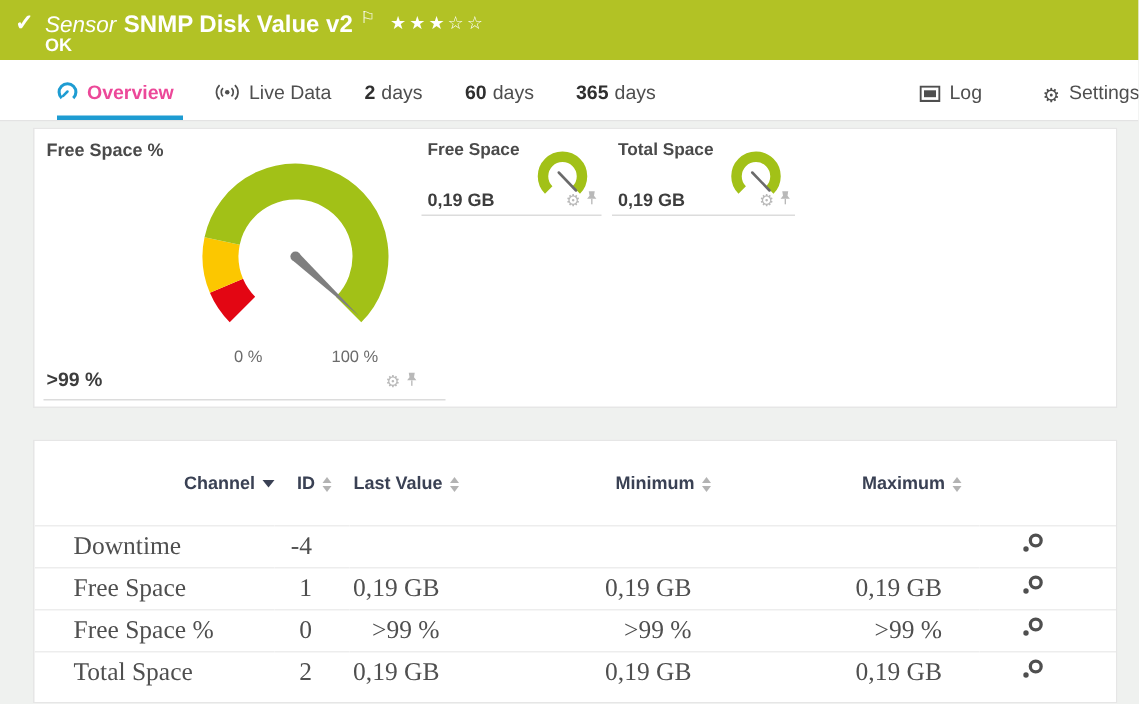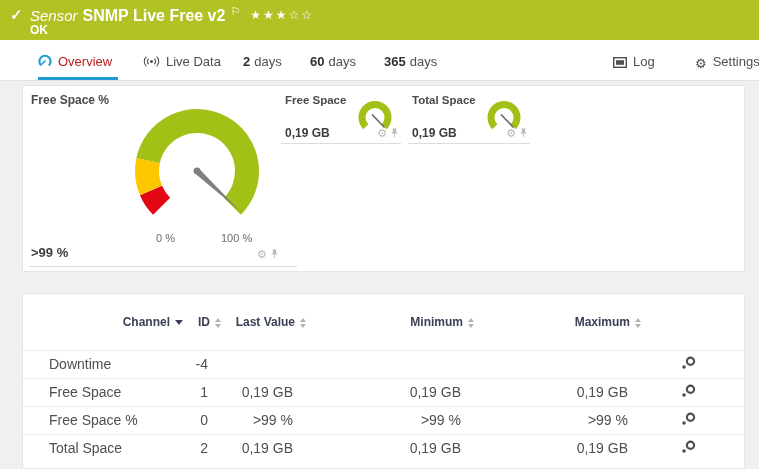--- a/index.html
+++ b/index.html
@@ -26,21 +26,21 @@
   .sh-status { position:absolute; left:30px; top:23px; font-size:12px; font-weight:bold; }
 
   
   .tabbar {
     position:absolute; left:0; top:40px; width:759px; height:41px;
     background:#fff; border-bottom:1px solid #e3e3e3;
   }
   .tab { position:absolute; top:14px; height:18px; font-size:13px; color:#4f4f4f; cursor:pointer; white-space:nowrap; }
   .tab .ticon { display:inline-block; vertical-align:-2px; margin-right:6px; }
   .tab .tnum { font-weight:bold; color:#2f2f2f; margin-right:4px; }
-  .tab.active { color:#b91c1c; font-weight:normal; }
+  .tab.active { color:#ec4899; font-weight:bold; }
   .tab.active::after { content:""; position:absolute; left:0; right:-6px; top:23px; height:3px; background:#1e9cd2; }
   .t1{left:38px} .t2{left:143px} .t3{left:243px} .t4{left:310px} .t5{left:384px}
   .t6{left:478px} .t7{left:613px} .t8{left:695px}
   .gear-glyph { font-size:13px; color:#4f4f4f; font-style:normal; }
 
   
   .gauge-panel {
     position:absolute; left:22px; top:85px; width:723px; height:187px;
     background:#fff; border:1px solid #e6e6e6;
   }
@@ -70,38 +70,38 @@
   
   .table-panel {
     position:absolute; left:22px; top:293px; width:723px; height:176px;
     background:#fff; border:1px solid #e6e6e6; overflow:hidden;
   }
   table { width:100%; border-collapse:collapse; table-layout:fixed; }
   col.c-channel{width:160px} col.c-id{width:50px} col.c-last{width:85px}
   col.c-min{width:168px} col.c-max{width:167px} col.c-edit{width:91px}
   th { height:56px; vertical-align:middle; font-size:12px; font-weight:bold; color:#3a4154; text-align:right; padding-right:12px; }
   th.h-channel { text-align:right; padding-left:26px; padding-right:0; }
-  td { height:28px; font-size:14px; color:#4f4f4f; text-align:right; padding-right:25px; border-top:1px solid #ededed; }
+  td { height:28px; font-size:17px; color:#4f4f4f; text-align:right; padding-right:25px; border-top:1px solid #ededed;font-family:Liberation Serif, serif; }
   td.d-channel { text-align:left; padding-left:26px; padding-right:0; }
   td.d-edit { text-align:left; padding-left:28px; padding-right:0; }
   .sort { display:inline-block; vertical-align:middle; margin-left:5px; cursor:pointer; }
   .sort i { display:block; width:0; height:0; border-left:3.5px solid transparent; border-right:3.5px solid transparent; }
   .sort .up { border-bottom:4px solid #b3b3b3; margin-bottom:2px; }
   .sort .dn { border-top:4px solid #b3b3b3; }
   .caret { display:inline-block; vertical-align:middle; margin-left:5px; width:0; height:0;
            border-left:4px solid transparent; border-right:4px solid transparent; border-top:5px solid #3a4154; cursor:pointer; }
   .edit-icon { cursor:pointer; display:inline-block; }
 </style>
 </head>
 <body>
 
 <div class="sensor-header">
   <span class="sh-check">✓</span>
   <div class="sh-line">
-    <span class="sh-type">Sensor</span><span class="sh-title">SNMP Live Free v2</span><span class="sh-flag">⚐</span><span class="sh-stars"><span>★★★</span><span>☆☆</span></span>
+    <span class="sh-type">Sensor</span><span class="sh-title">SNMP Disk Value v2</span><span class="sh-flag">⚐</span><span class="sh-stars"><span>★★★</span><span>☆☆</span></span>
   </div>
   <div class="sh-status">OK</div>
 </div>
 
 <div class="tabbar">
   <div class="tab t1 active">
     <span class="ticon">
       <svg width="14" height="14" viewBox="0 0 15 15">
           <path d="M3.4 12.3 A6 6 0 1 1 11.6 12.3" fill="none" stroke="#1e9cd2" stroke-width="2.2"></path>
           <line x1="7.5" y1="7.5" x2="4.4" y2="10.7" stroke="#1e9cd2" stroke-width="1.8" stroke-linecap="round"></line>

